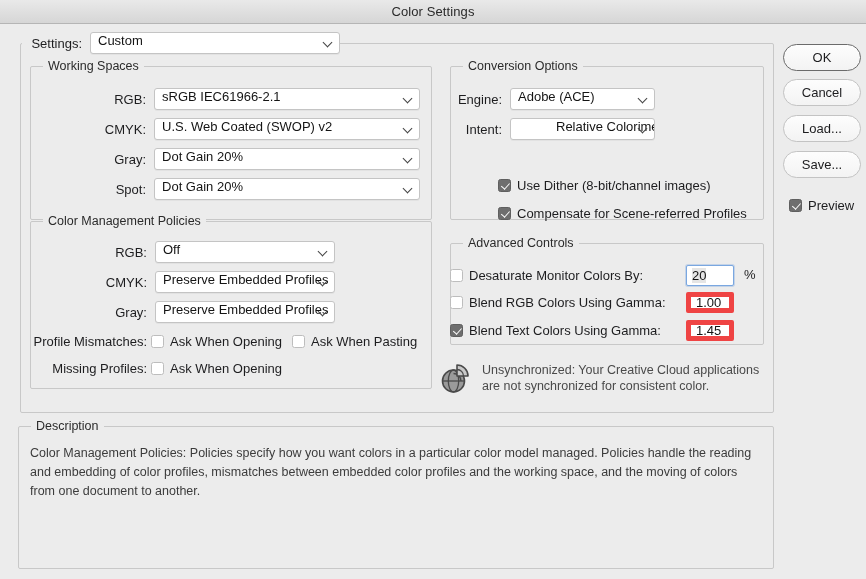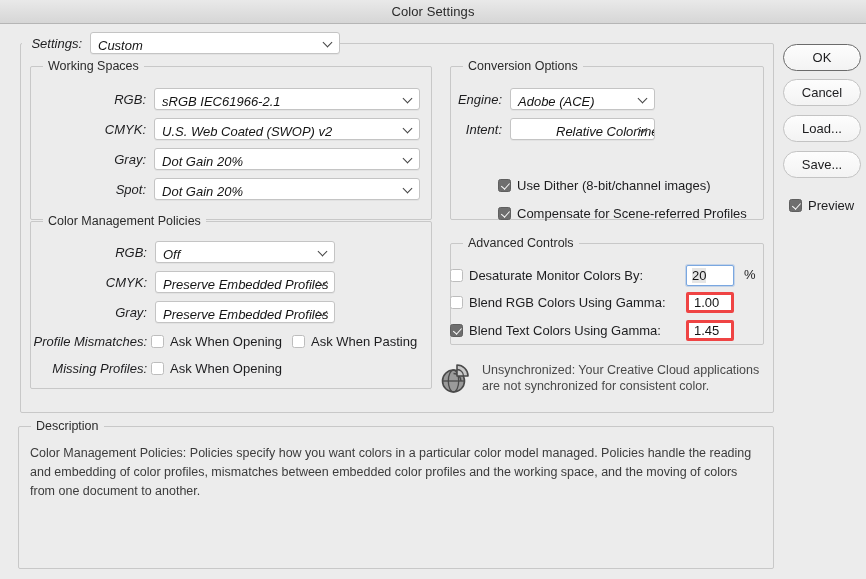--- a/index.html
+++ b/index.html
@@ -24,47 +24,47 @@
   .titlebar .title{font-size:13px;color:#2a2a2a;letter-spacing:.1px;}
 
   
   .group{position:absolute;border:1px solid #c8c8c8;border-radius:2px;background:transparent;}
   .group > .legend{
     position:absolute;top:-8px;left:12px;background:#ececec;
     padding:0 5px;font-size:12.5px;color:#2b2b2b;white-space:nowrap;
   }
 
   
-  .row{position:absolute;display:flex;align-items:center;font-style:italic;}
+  .row{position:absolute;display:flex;align-items:center;}
   .lbl{font-size:13px;color:#1d1d1f;text-align:right;white-space:nowrap;}
 
   
   .popup{
     position:relative;box-sizing:border-box;height:22px;
     background:#ffffff;border:1px solid #c4c4c4;border-radius:3px;
     box-shadow:0 1px 0 rgba(0,0,0,.04);
-    display:flex;align-items:flex-end;
+    display:flex;align-items:flex-start;
     padding:0 20px 0 7px;
     font-size:13px;color:#141414;white-space:nowrap;overflow:hidden;
   }
   .popup .chev{
     position:absolute;right:6px;top:50%;width:9px;height:9px;margin-top:-5px;
     display:block;
   }
   .popup .chev:before{
     content:"";position:absolute;left:0;top:1px;
     width:6px;height:6px;
     border-right:1.3px solid #444;border-bottom:1.3px solid #444;
     transform:rotate(45deg);
   }
 
   
   .tfield{
     box-sizing:border-box;height:21px;background:#fff;
-    border:3px solid #ef4444;border-radius:2px;
+    border:5px solid #ef4444;border-radius:2px;
     display:flex;align-items:center;padding:0 5px;
     font-size:13px;color:#141414;
   }
   .tfield.focused{border:1px solid #7aa7e0;box-shadow:0 0 0 1px rgba(122,167,224,.35);}
   .tfield .sel{background:#e5e5e5;color:#141414;}
 
   
   .cbrow{position:absolute;display:flex;align-items:center;gap:6px;}
   .cb{
     box-sizing:border-box;width:13px;height:13px;flex:0 0 13px;

